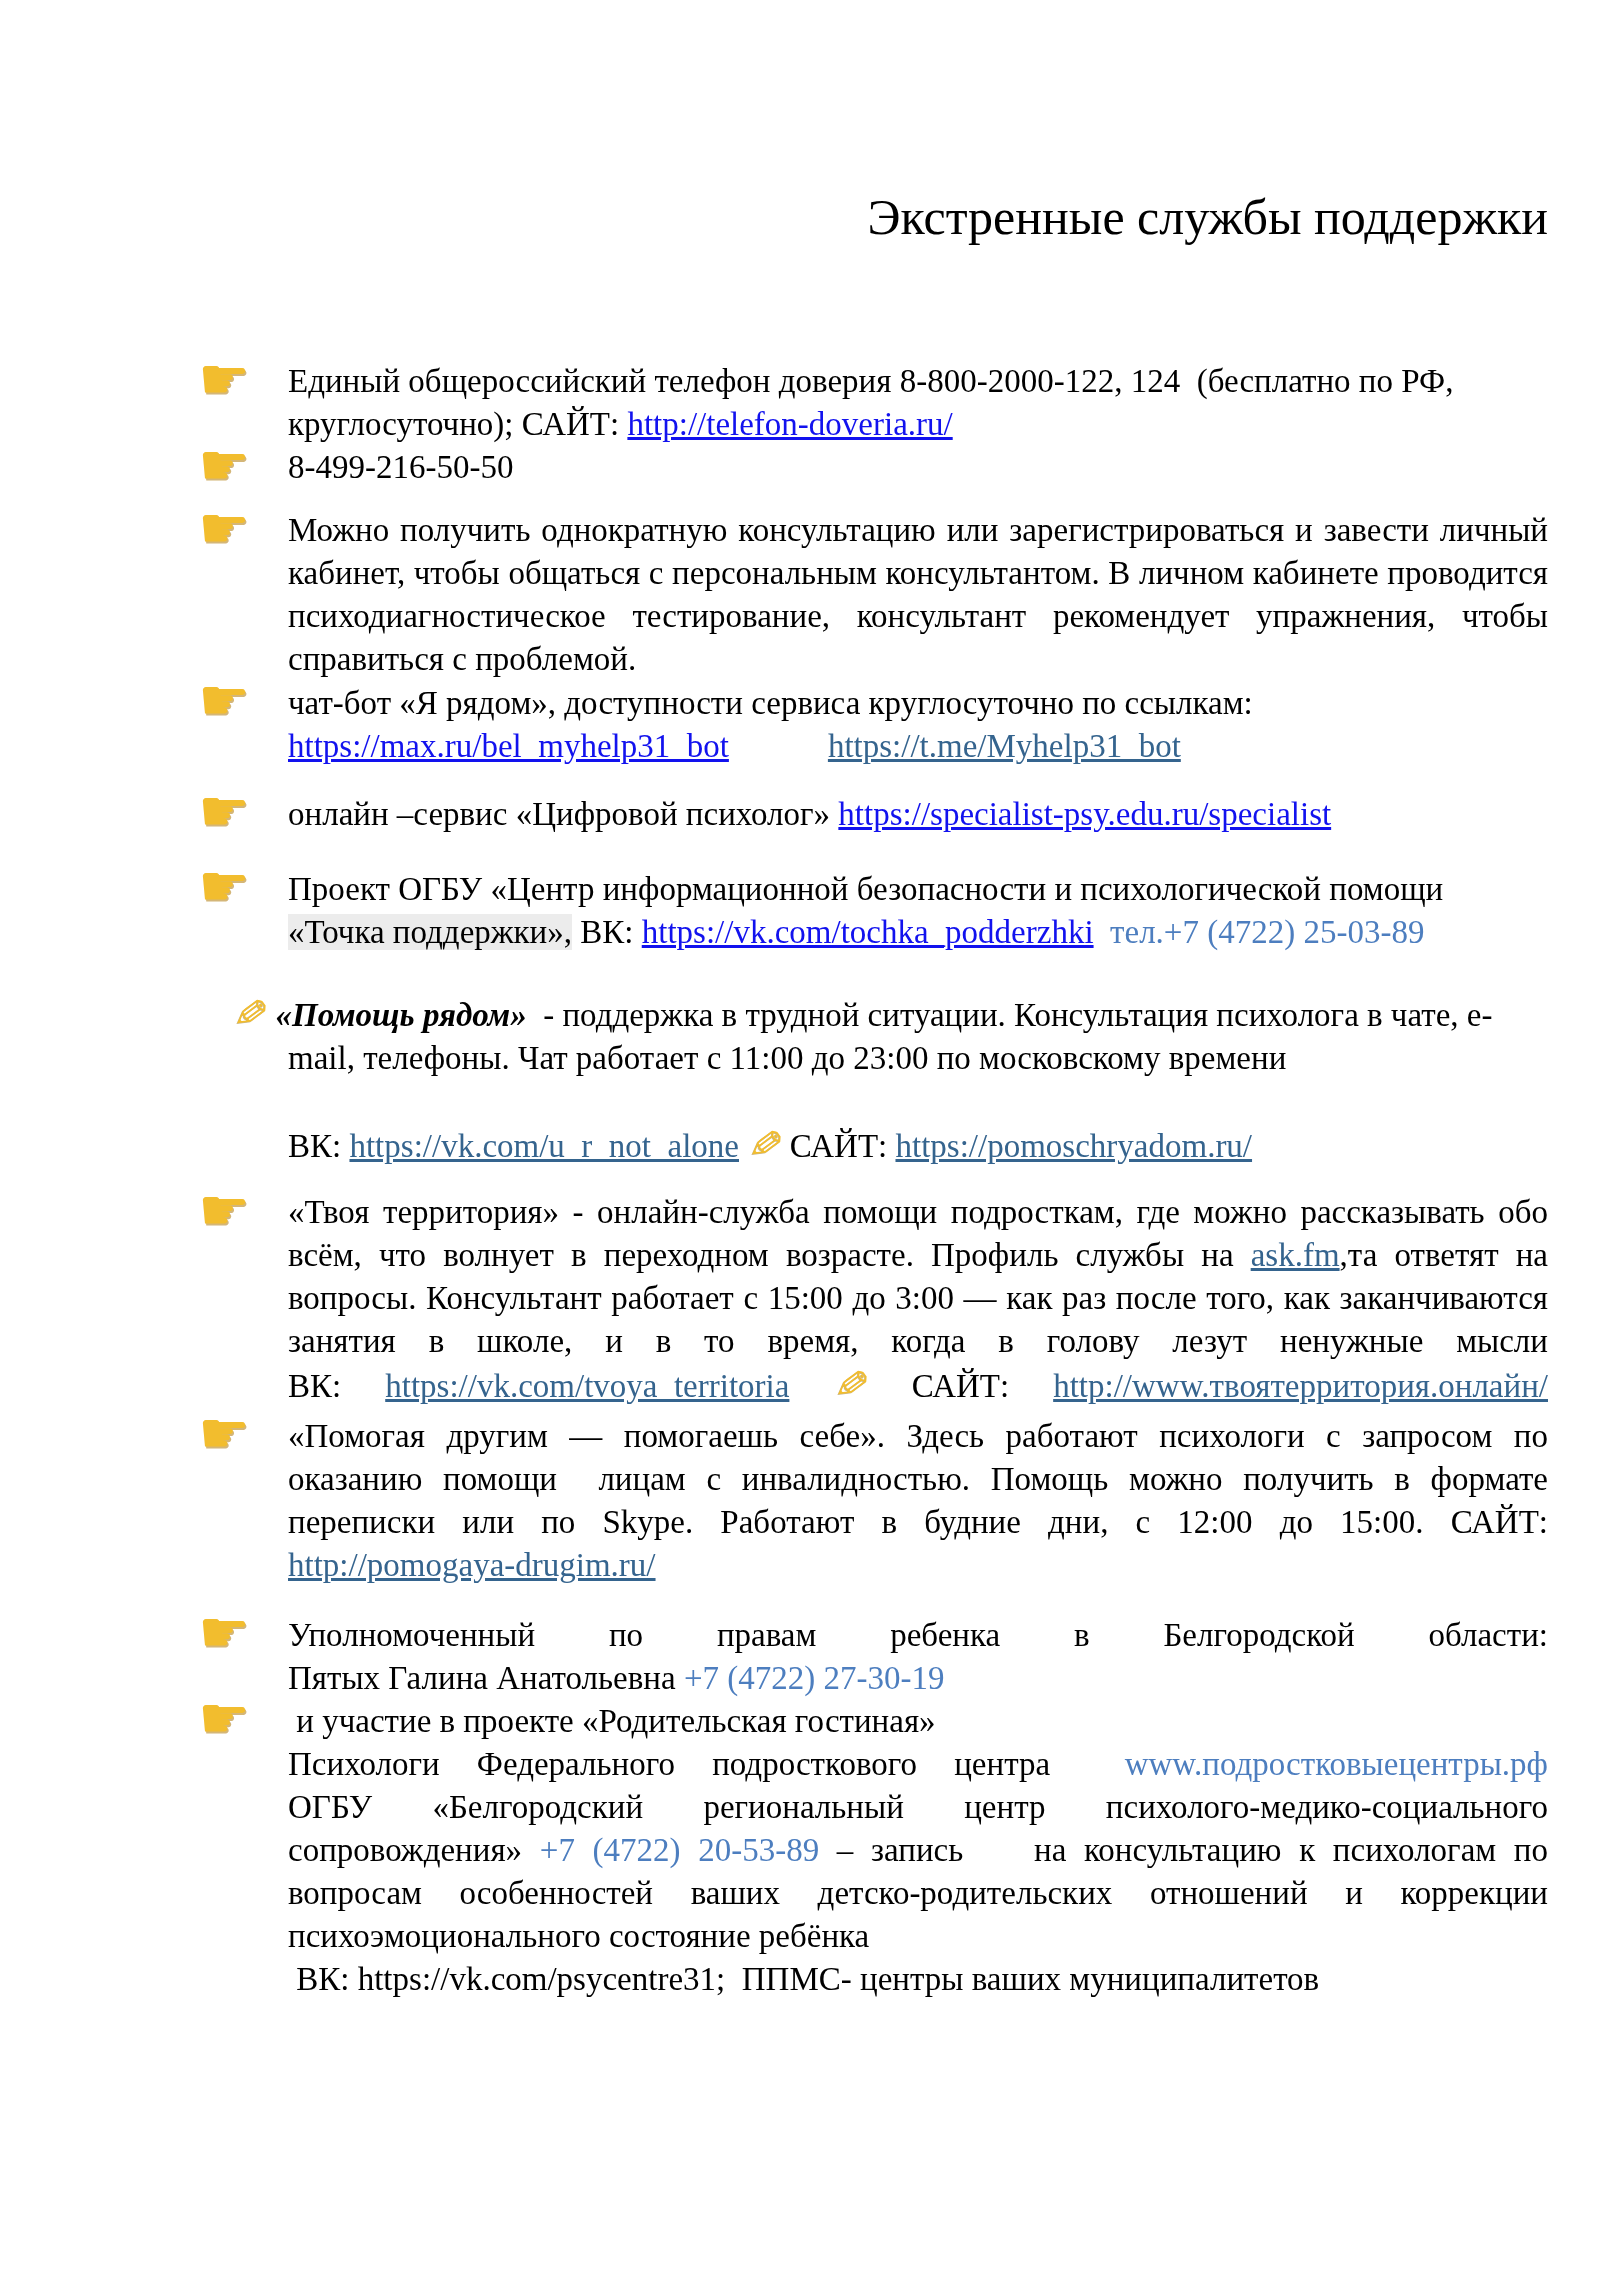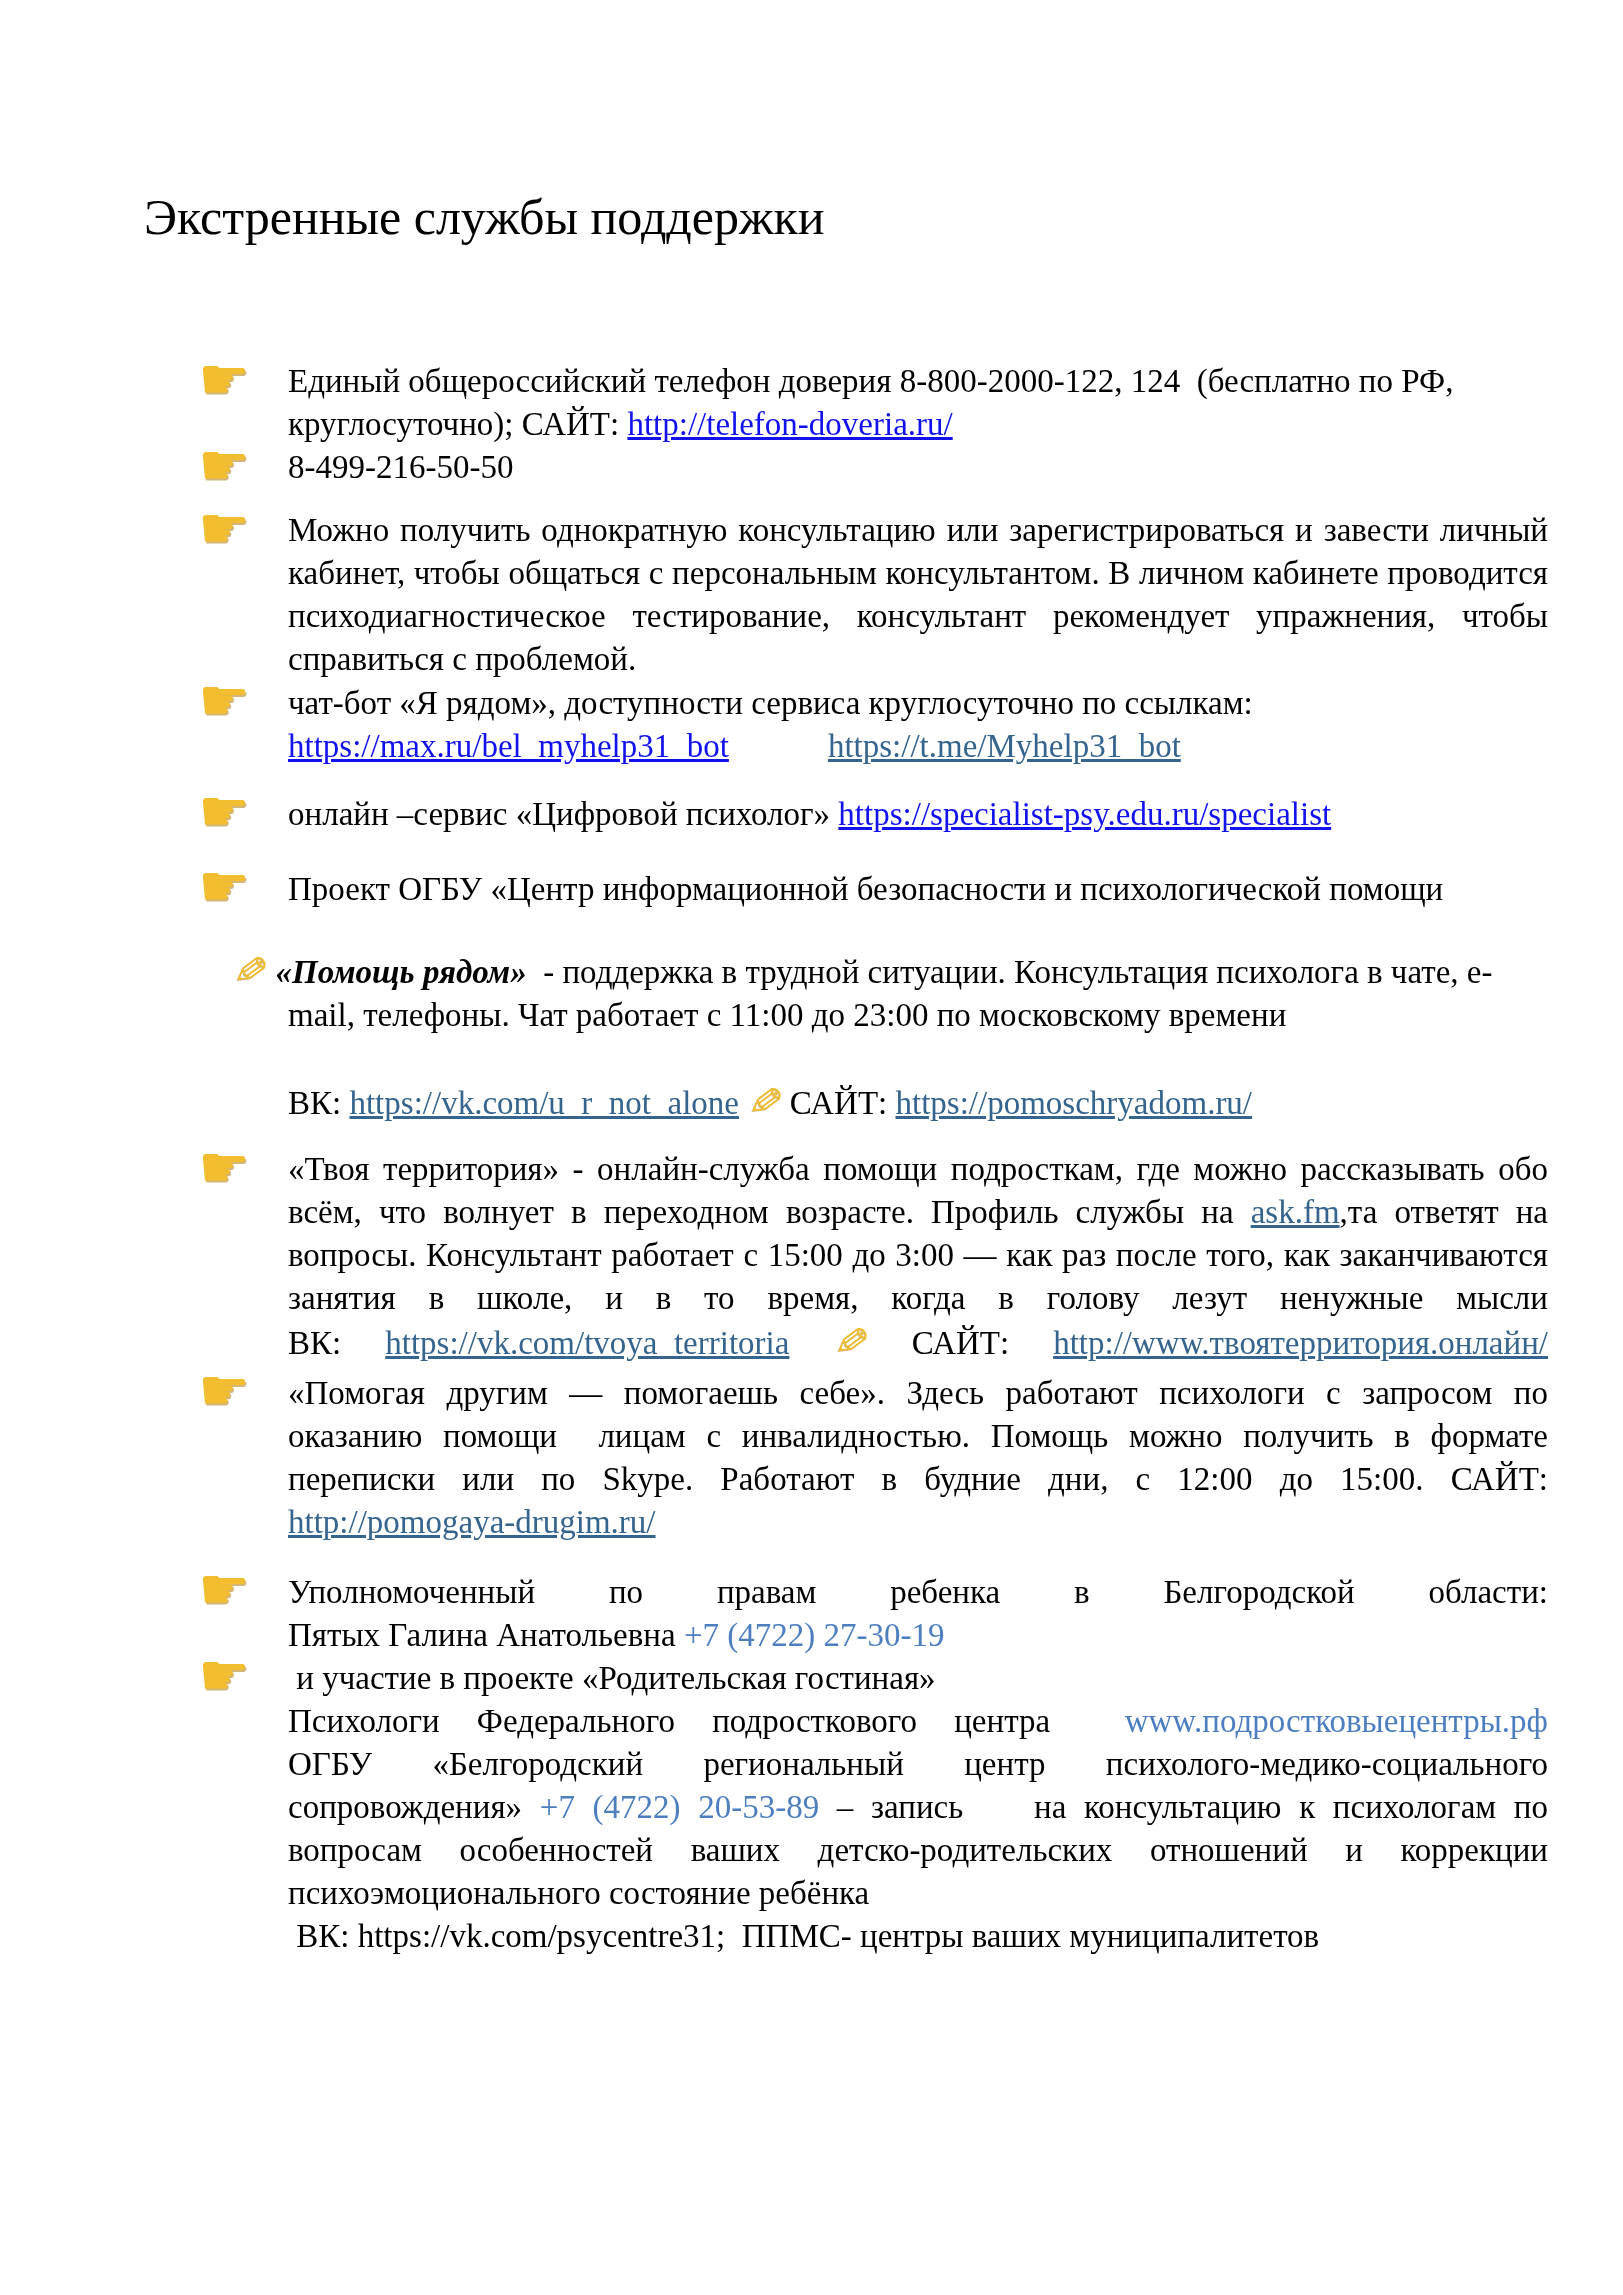--- a/index.html
+++ b/index.html
@@ -7,21 +7,21 @@
     position:relative;
     width:1623px;height:2295px;
     background:#ffffff;
     box-sizing:border-box;
     padding:190px 75px 0 288px;
     font-family:"Liberation Serif","DejaVu Serif",serif;
     font-size:33px;line-height:43px;color:#000;
   }
   h1.title{
     font-weight:normal;font-size:50px;line-height:55px;
-    margin:0 0 115px 0;text-align:left;white-space:nowrap;
+    margin:0 0 115px 0;text-align:right;white-space:nowrap;
     margin-left:-144px; 
   }
   .block{position:relative;}
   .hand-icon{
     position:absolute;left:-90px;top:-10.5px;
     font-family:"DejaVu Sans",sans-serif;
     font-size:58px;line-height:58px;
     color:var(--icon-gold,#f2bd2e);
     text-shadow:1.3px 2px 0 rgba(176,122,10,.55);
     pointer-events:none;
@@ -75,20 +75,21 @@
         <div class="line left"><span class="run n">чат-бот «</span><span class="run b">Я рядом</span><span class="run n">», доступности сервиса круглосуточно по ссылкам:</span></div>
         <div class="line left"><a class="run lb">https://max.ru/bel_myhelp31_bot</a><span class="run n">&nbsp;&nbsp;&nbsp;&nbsp;&nbsp;&nbsp;&nbsp;&nbsp;&nbsp;&nbsp;&nbsp;&nbsp;</span><a class="run ls">https://t.me/Myhelp31_bot</a></div>
       </div>
       <div class="block bE">
         <span class="hand-icon">☛</span>
         <div class="line left"><span class="run n">онлайн –сервис «Цифровой психолог» </span><a class="run lb">https://specialist-psy.edu.ru/specialist</a></div>
       </div>
       <div class="block bF">
         <span class="hand-icon">☛</span>
         <div class="line left"><span class="run n">Проект ОГБУ «Центр информационной безопасности и психологической помощи</span></div>
+        <div class="line left"><span class="run hl">«Точка поддержки»,</span><span class="run n"> </span><span class="run b">ВК:</span><span class="run n"> </span><a class="run lb">https://vk.com/tochka_podderzhki</a><span class="run n"> &nbsp;</span><span class="run lp">тел.+7 (4722) 25-03-89</span></div>
       </div>
       <div class="block bG">
         <div class="line left"><span class="pencil-icon">✎</span><span class="run bi">«Помощь рядом»</span><span class="run n"> &nbsp;- поддержка в трудной ситуации. Консультация психолога в чате, e-mail, телефоны. Чат работает с 11:00 до 23:00 по московскому времени</span></div>
         <div class="line left"><span class="run n">&nbsp;</span></div>
         <div class="line left"><span class="run b">ВК</span><span class="run n">: </span><a class="run ls">https://vk.com/u_r_not_alone</a><span class="run n"> </span><span class="pencil-icon">✎</span><span class="run n"> </span><span class="run b">САЙТ</span><span class="run n">: </span><a class="run ls">https://pomoschryadom.ru/</a></div>
       </div>
       <div class="block bH">
         <span class="hand-icon">☛</span>
         <div class="line stretch"><span class="run n">«</span><span class="run b">Твоя территория» -</span><span class="run n"> онлайн-служба помощи подросткам, где можно рассказывать обо всём, что волнует в переходном возрасте. Профиль службы на </span><a class="run ls">ask.fm</a><span class="run n">,та ответят на вопросы. Консультант работает с 15:00 до 3:00 — как раз после того, как заканчиваются занятия в школе, и в то время, когда в голову лезут ненужные мысли</span><br><span class="run b">ВК:</span><span class="run n"> </span><a class="run ls">https://vk.com/tvoya_territoria</a><span class="run n"> </span><span class="pencil-icon">✎</span><span class="run n"> </span><span class="run b">САЙТ:</span><span class="run n"> </span><a class="run ls">http://www.твоятерритория.онлайн/</a></div>
       </div>

